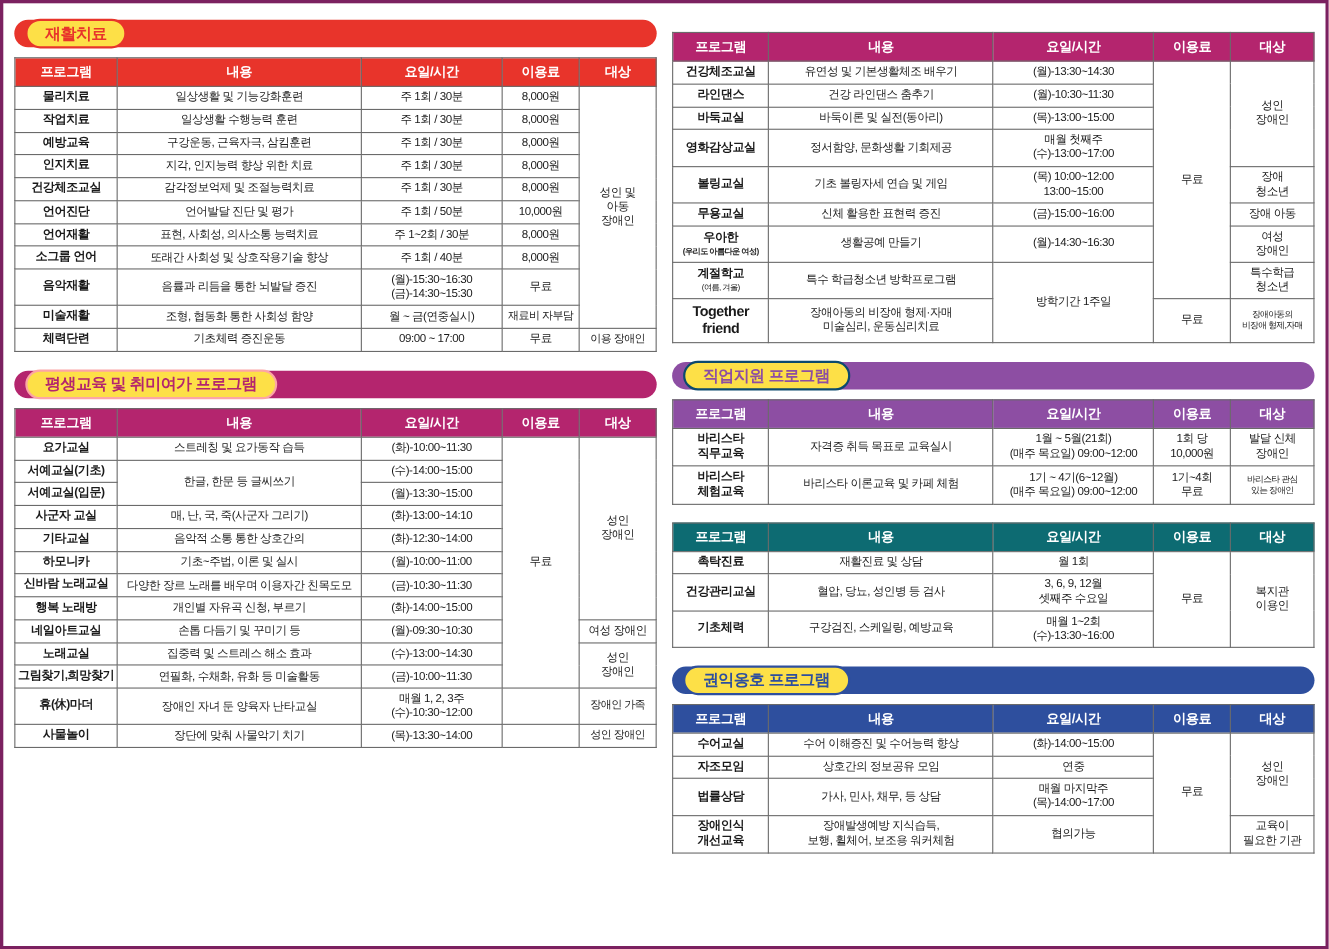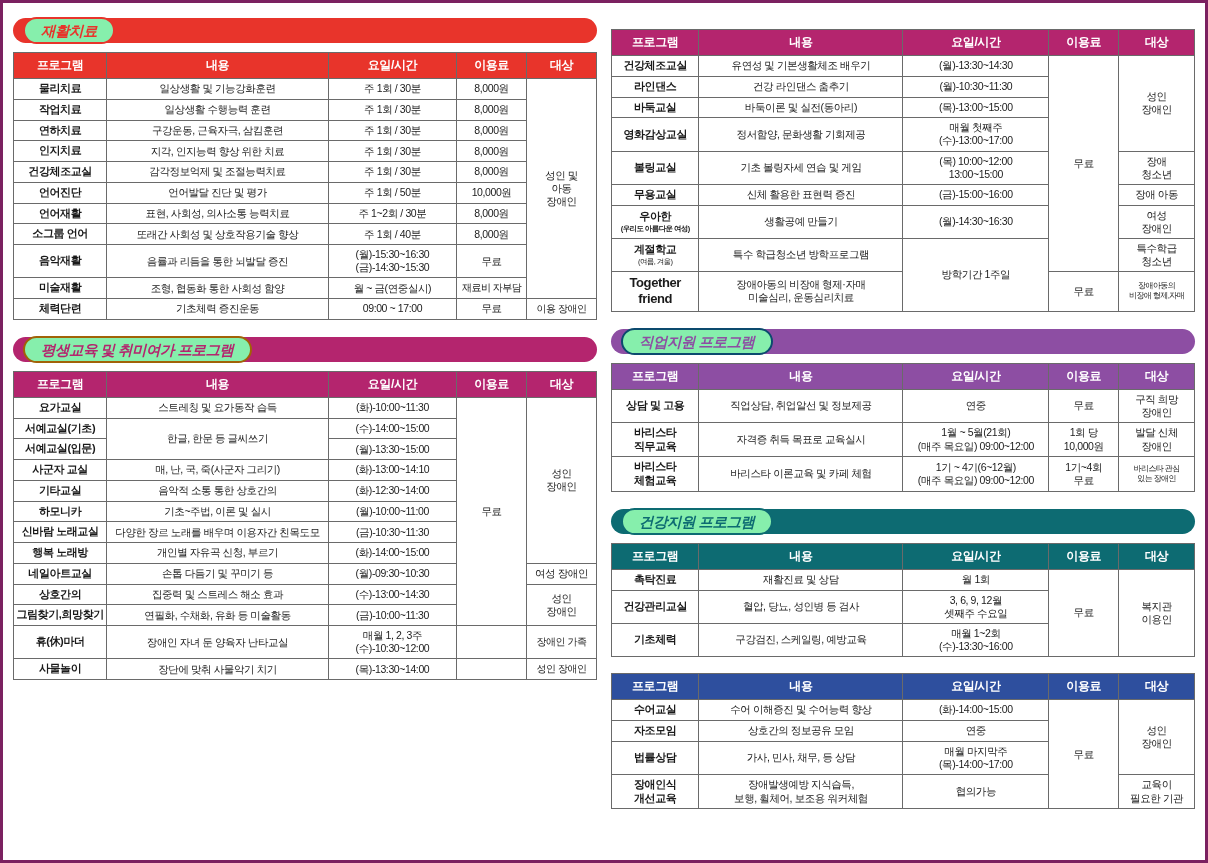--- a/index.html
+++ b/index.html
@@ -26,33 +26,32 @@
   .pill-wrap { position: relative; margin-bottom: 7px; height: 28px; }
   .pill-bar {
     position: absolute; left: 0; top: 1px; height: 25px; right: 0;
     border-radius: 13px;
   }
   .pill-label {
     position: absolute; left: 10px; top: 0px;
     height: 27px; line-height: 25px;
     border-radius: 14px;
     padding: 0 16px;
-    background: #86efac;
+    background: #fde047;
     font-weight: bold;
     font-size: 14.5px;
     letter-spacing: -0.5px;
     white-space: nowrap;
-    font-style: italic;
   }
 
   
   .c-red   { background: #e8342b; }
   .c-red-b { border: 2px solid #e8342b; color: #e8342b; }
   .c-mag   { background: #b4256e; }
-  .c-mag-b { border: 2px solid #a16207; color: #b4256e; }
+  .c-mag-b { border: 2px solid #fca5a5; color: #b4256e; }
   .c-pur   { background: #8d4ea3; }
   .c-pur-b { border: 2px solid #0c4a6e; color: #8d4ea3; }
   .c-teal  { background: #0d6b72; }
   .c-teal-b{ border: 2px solid #0d6b72; color: #0d6b72; }
   .c-blue  { background: #2e4f9e; }
   .c-blue-b{ border: 2px solid #2e4f9e; color: #2e4f9e; }
 
   
   table {
     border-collapse: collapse;
@@ -141,21 +140,21 @@
 아동
 장애인</span></td>
         </tr>
         <tr>
           <td class="name">작업치료</td>
           <td>일상생활 수행능력 훈련</td>
           <td>주 1회 / 30분</td>
           <td>8,000원</td>
         </tr>
         <tr>
-          <td class="name">연하치료</td>
+          <td class="name">예방교육</td>
           <td>구강운동, 근육자극, 삼킴훈련</td>
           <td>주 1회 / 30분</td>
           <td>8,000원</td>
         </tr>
         <tr>
           <td class="name">인지치료</td>
           <td>지각, 인지능력 향상 위한 치료</td>
           <td>주 1회 / 30분</td>
           <td>8,000원</td>
         </tr>
@@ -271,21 +270,21 @@
           <td>개인별 자유곡 신청, 부르기</td>
           <td>(화)-14:00~15:00</td>
         </tr>
         <tr>
           <td class="name">네일아트교실</td>
           <td>손톱 다듬기 및 꾸미기 등</td>
           <td>(월)-09:30~10:30</td>
           <td>여성 장애인</td>
         </tr>
         <tr>
-          <td class="name">상호간의</td>
+          <td class="name">노래교실</td>
           <td>집중력 및 스트레스 해소 효과</td>
           <td>(수)-13:00~14:30</td>
           <td rowspan="2"><span style="white-space:pre-line">성인
 장애인</span></td>
         </tr>
         <tr>
           <td class="name">그림찾기,희망찾기</td>
           <td>연필화, 수채화, 유화 등 미술활동</td>
           <td>(금)-10:00~11:30</td>
         </tr>
@@ -415,28 +414,20 @@
         <tr>
           <th>프로그램</th>
           <th>내용</th>
           <th>요일/시간</th>
           <th>이용료</th>
           <th>대상</th>
         </tr>
       </thead>
       <tbody>
         <tr>
-          <td class="name">상담 및 고용</td>
-          <td>직업상담, 취업알선 및 정보제공</td>
-          <td>연중</td>
-          <td>무료</td>
-          <td><span style="white-space:pre-line">구직 희망
-장애인</span></td>
-        </tr>
-        <tr>
           <td class="name"><span style="white-space:pre-line">바리스타
 직무교육</span></td>
           <td>자격증 취득 목표로 교육실시</td>
           <td style="white-space:pre-line">1월 ~ 5월(21회)
 (매주 목요일) 09:00~12:00</td>
           <td><span style="white-space:pre-line">1회 당
 10,000원</span></td>
           <td><span style="white-space:pre-line">발달 신체
 장애인</span></td>
         </tr>
@@ -447,24 +438,20 @@
           <td style="white-space:pre-line">1기 ~ 4기(6~12월)
 (매주 목요일) 09:00~12:00</td>
           <td><span style="white-space:pre-line">1기~4회
 무료</span></td>
           <td class="mini"><span style="white-space:pre-line">바리스타 관심
 있는 장애인</span></td>
         </tr>
       </tbody>
     </table>
 
-    <div class="pill-wrap">
-      <div class="pill-bar c-teal"></div>
-      <div class="pill-label c-teal-b">건강지원 프로그램</div>
-    </div>
 
     <table class="tbl-gap">
       <colgroup>
             <col class="r-a">
             <col class="r-b">
             <col class="r-c">
             <col class="r-d">
             <col class="r-e">
           </colgroup>
       <thead class="h-teal">
@@ -493,20 +480,24 @@
         </tr>
         <tr>
           <td class="name">기초체력</td>
           <td>구강검진, 스케일링, 예방교육</td>
           <td style="white-space:pre-line">매월 1~2회
 (수)-13:30~16:00</td>
         </tr>
       </tbody>
     </table>
 
+    <div class="pill-wrap">
+      <div class="pill-bar c-blue"></div>
+      <div class="pill-label c-blue-b">권익옹호 프로그램</div>
+    </div>
 
     <table>
       <colgroup>
             <col class="r-a">
             <col class="r-b">
             <col class="r-c">
             <col class="r-d">
             <col class="r-e">
           </colgroup>
       <thead class="h-blue">

